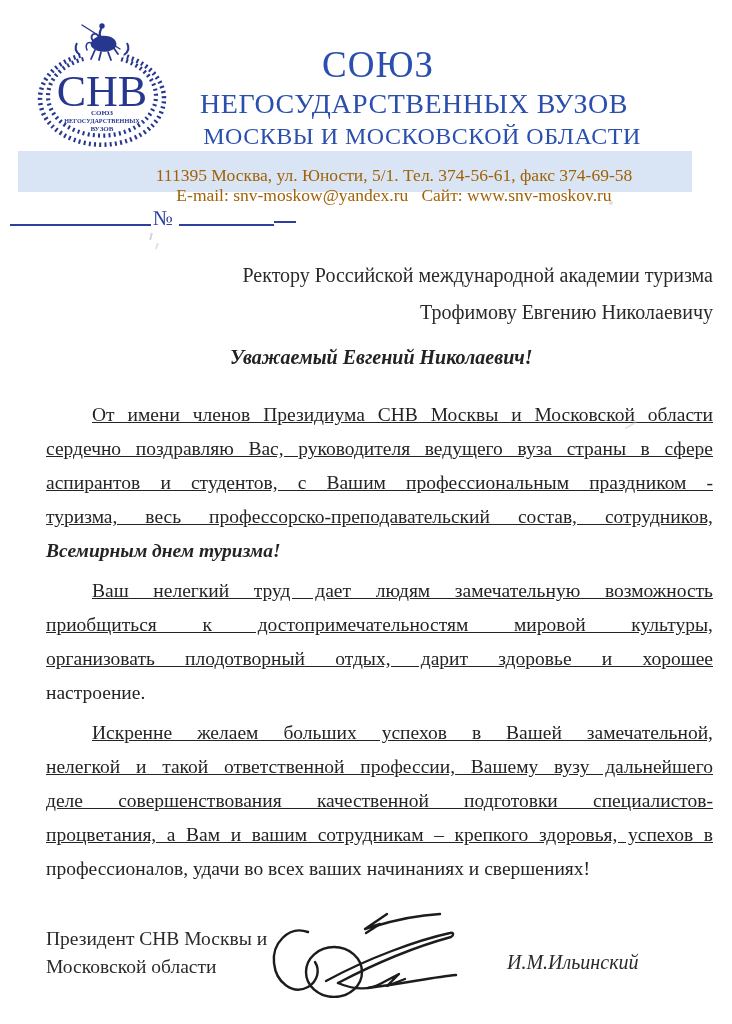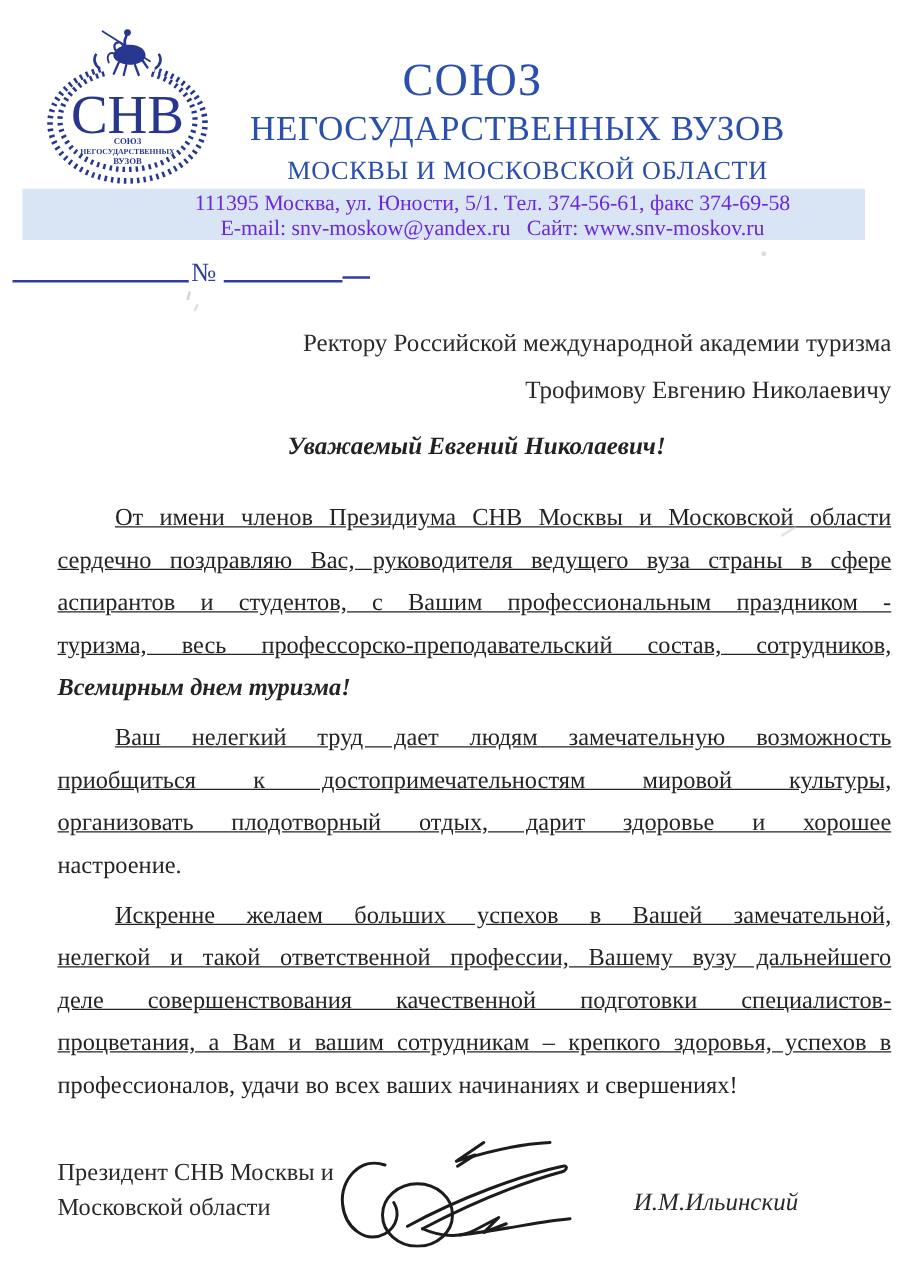--- a/index.html
+++ b/index.html
@@ -4,24 +4,24 @@
 <style>
   html,body{margin:0;padding:0;background:#ffffff;}
   .page{position:relative;width:732px;height:1024px;background:#ffffff;overflow:hidden;
         font-family:"Liberation Serif", serif;color:#262626;}
 
   
   .emblem{position:absolute;left:36px;top:16px;width:134px;height:142px;}
   .org-block{position:absolute;left:160px;top:44px;width:540px;text-align:center;color:#2b4fae;}
   .org1{font-size:37px;line-height:42px;transform:translateX(-52px);letter-spacing:1px;}
   .org2{font-size:28px;line-height:35px;transform:translateX(-16px);letter-spacing:.5px;}
-  .org3{font-size:21px;line-height:31px;transform:translateX(-8px);letter-spacing:.5px;text-align:center;}
+  .org3{font-size:24px;line-height:31px;transform:translateX(-8px);letter-spacing:.5px;text-align:center;}
 
   .band{position:absolute;left:18px;top:151px;width:674px;height:41px;background:#d9e5f4;
-        box-sizing:border-box;padding:2px 0 0 78px;text-align:center;color:#6d28d9;
+        box-sizing:border-box;padding:15px 0 0 78px;text-align:center;color:#a16207;
         font-size:17.5px;line-height:19.5px;}
   .band div{white-space:pre;}
 
   
   .rule{position:absolute;height:2px;background:#2f3f9f;}
   .rule.r1{left:10px;top:224px;width:141px;}
   .rule.r2{left:179px;top:224px;width:95px;}
   .rule.r3{left:274px;top:221px;width:22px;}
   .num{position:absolute;left:153px;top:206px;font-size:21px;color:#2f3f9f;}
 

